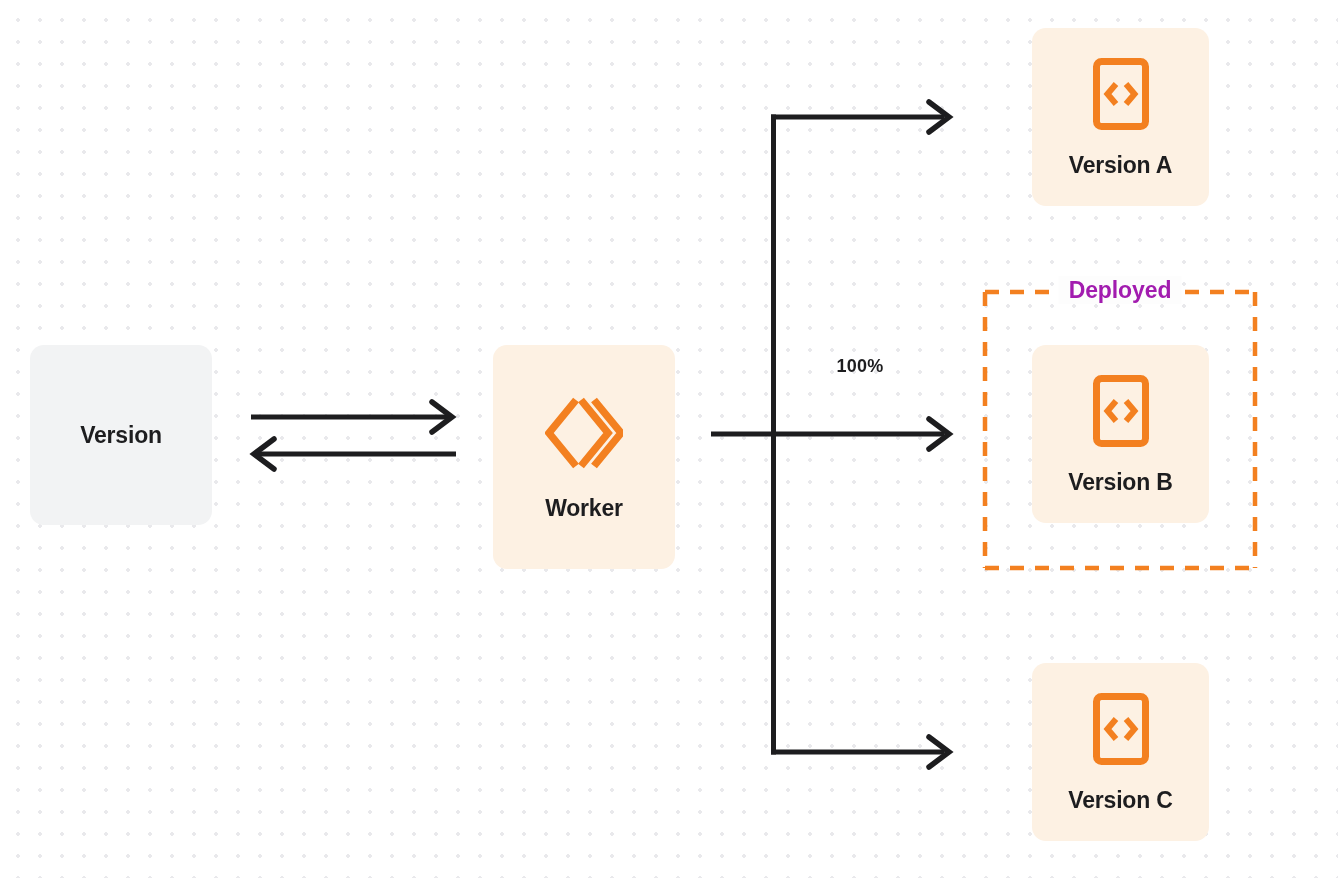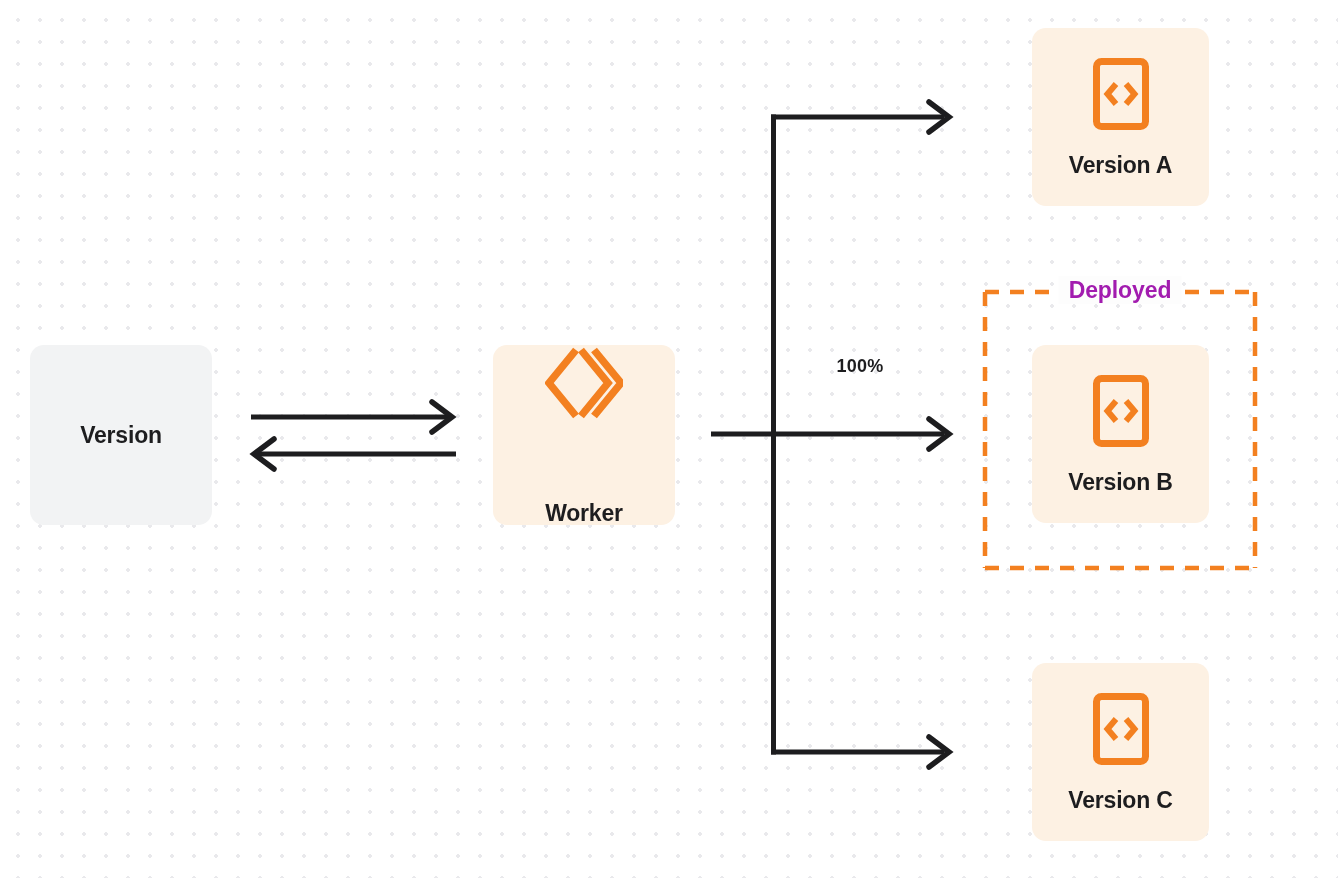--- a/index.html
+++ b/index.html
@@ -44,23 +44,22 @@
     width: 182px;
     height: 180px;
     background: #f2f3f4;
   }
 
   
   #worker-node {
     left: 493px;
     top: 345px;
     width: 182px;
-    height: 180px;
+    height: 224px;
     background: #fdf1e3;
-    justify-content: space-between;
   }
   #worker-node .node-label { margin-top: 26px; }
   .worker-logo { width: 78px; height: 76px; display:block; }
 
   
   .version-node {
     width: 177px;
     height: 178px;
     background: #fdf1e3;
   }

